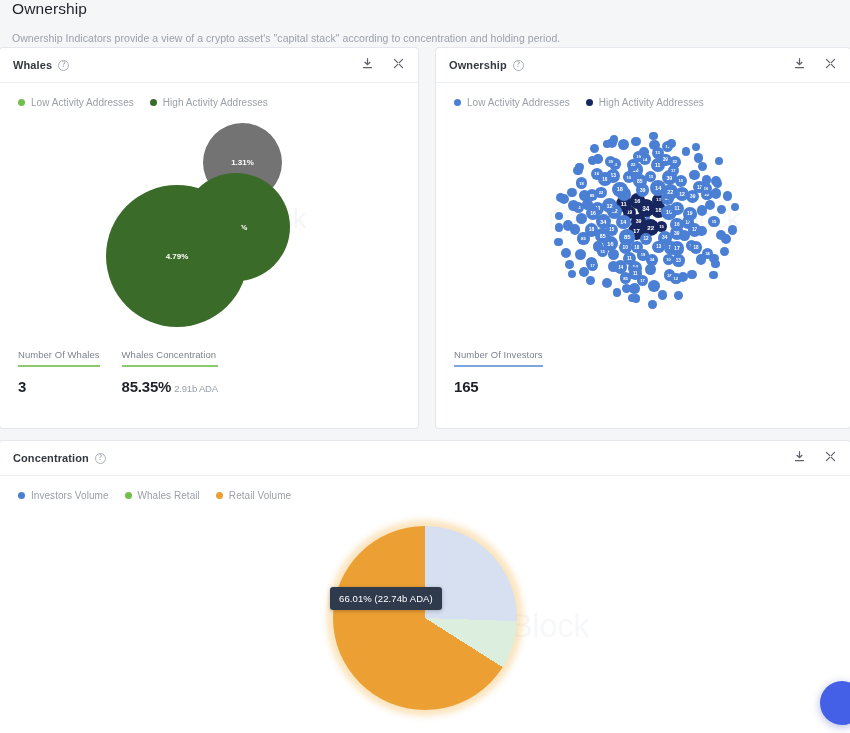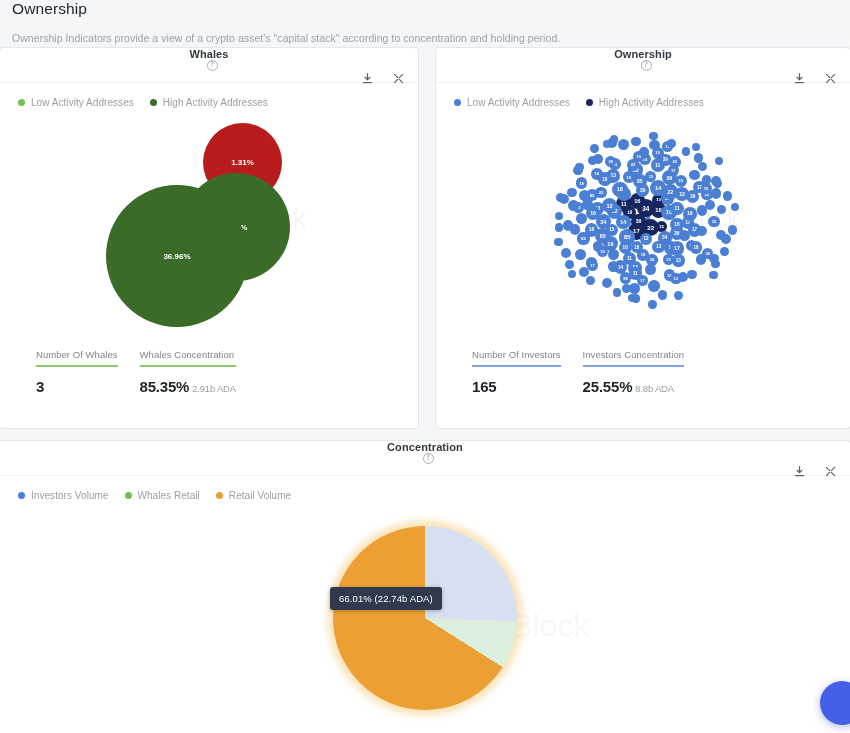--- a/index.html
+++ b/index.html
@@ -51,21 +51,20 @@
     box-shadow: 0 0 0 1px rgba(225,228,233,.8);
     position: relative;
     overflow: hidden;
   }
   .card-top {
     display: flex;
     align-items: center;
     height: 35px;
     padding: 0 13px;
     border-bottom: 1px solid #edeff2;
-    flex-direction: column;
   }
   .card-title {
     font-size: 11px;
     font-weight: 700;
     color: #333940;
     letter-spacing: .1px;
   }
   .info-icon {
     width: 11px; height: 11px;
     border-radius: 50%;
@@ -133,21 +132,21 @@
     display: flex;
     align-items: center;
     justify-content: center;
     color: #fff;
     font-weight: 600;
   }
 
   
   .stats {
     display: flex;
-    padding: 0 36px;
+    padding: 0 18px;
     gap: 0px;
   }
   .stat { padding-right: 22px; }
   .stat-label {
     font-size: 9.5px;
     color: #7d848e;
     padding-bottom: 5px;
     white-space: nowrap;
     letter-spacing: .05px;
   }
@@ -250,30 +249,30 @@
           <svg width="34" height="34" viewBox="0 0 40 40" fill="none" stroke="#d9dde3" stroke-width="1.6">
             <path d="M20 4 L34 12 L34 28 L20 36 L6 28 L6 12 Z"></path>
             <path d="M13 16 L20 12 L27 16 L20 20 Z"></path>
             <path d="M13 24 L20 20 L27 24 L20 28 Z"></path>
           </svg>
           <span class="wm-text">IntoTheBlock</span>
         </div>
       </div>
       <div class="bubbles">
 
-        <div class="bubble" style="left:203px;top:11px;width:79px;height:79px;background:#b91c1c;">
+        <div class="bubble" style="left:203px;top:11px;width:79px;height:79px;background:#737373;">
           <span>1.31%</span>
         </div>
 
         <div class="bubble" style="left:182px;top:61px;width:108px;height:108px;background:#3b6b28;">
           <span>2.34%</span>
         </div>
 
         <div class="bubble" style="left:106px;top:73px;width:142px;height:142px;background:#3b6b28;">
-          <span>36.96%</span>
+          <span>4.79%</span>
         </div>
       </div>
     </div>
 
     <div class="stats" style="margin-top:22px;">
       <div class="stat">
         <div class="stat-label">Number Of Whales</div>
         <div class="stat-rule" style="background:#8fc96f"></div>
         <div class="stat-value">3</div>
       </div>
@@ -681,27 +680,20 @@
           <div class="mini" style="left: 166.537px; top: 27.8925px; width: 8.05031px; height: 8.05031px; background: rgb(74, 127, 212); font-size: 3.6px;"></div>
         </div>
     </div>
 
     <div class="stats" style="margin-top:22px;">
       <div class="stat">
         <div class="stat-label">Number Of Investors</div>
         <div class="stat-rule" style="background:#7ea5e0"></div>
         <div class="stat-value">165</div>
       </div>
-      <div class="stat">
-        <div class="stat-label">Investors Concentration</div>
-        <div class="stat-rule" style="background:#7ea5e0"></div>
-        <div class="stat-value">
-          <span>25.55%</span><span class="stat-sub">8.8b ADA</span>
-        </div>
-      </div>
     </div>
   </div>
 </div>
 
 <div style="margin-top:13px;">
   <div class="card" style="width:850px;height:300px;">
     <div class="card-top">
       <span class="card-title">Concentration</span>
       <span class="info-icon">?</span>
       <span class="card-actions">

